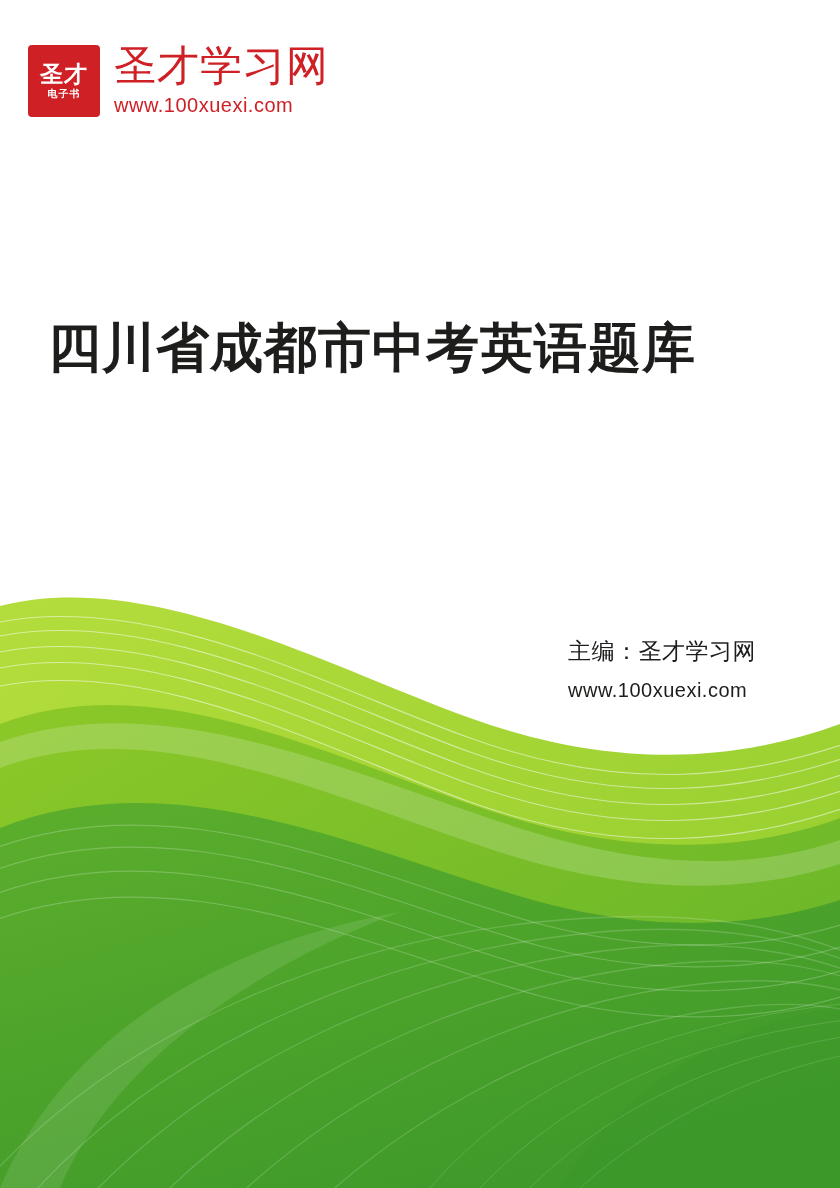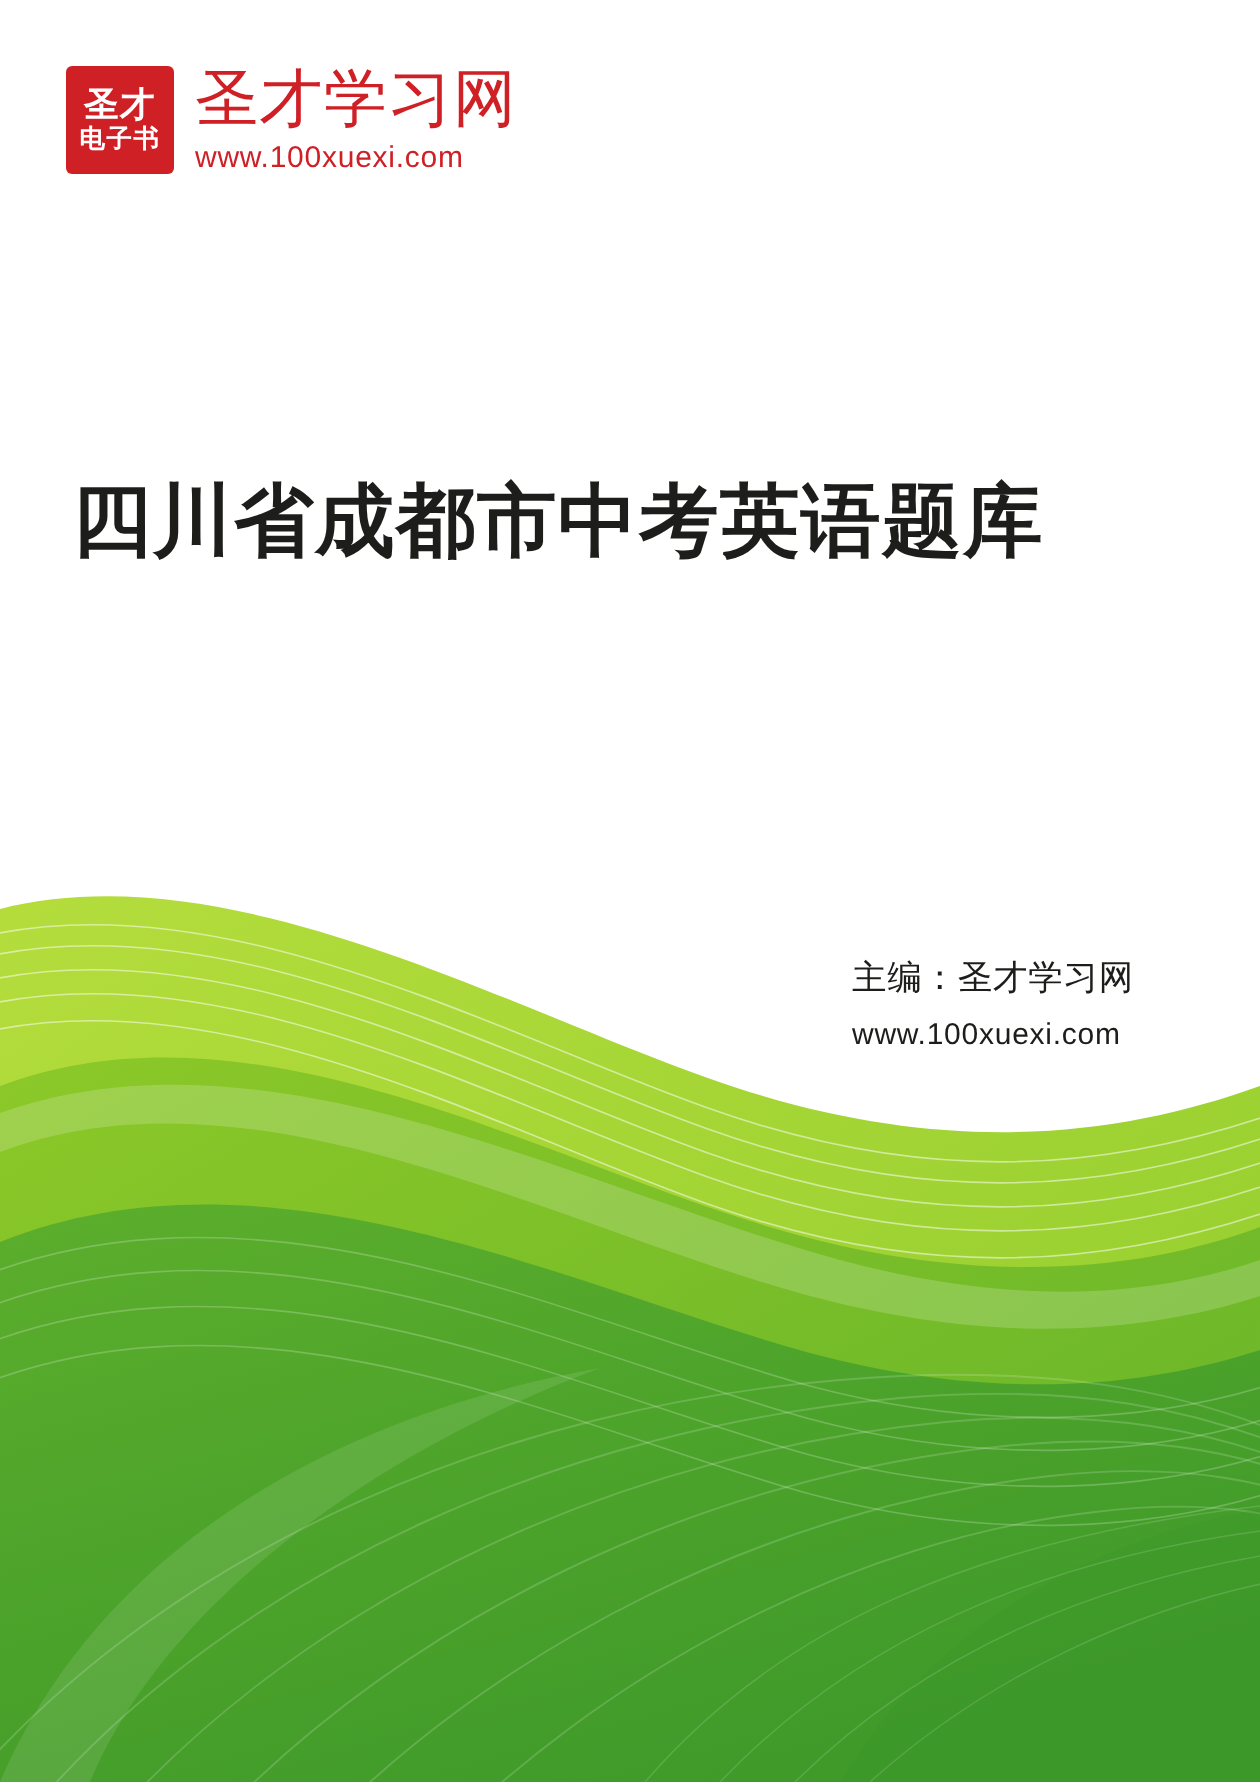--- a/index.html
+++ b/index.html
@@ -14,45 +14,45 @@
     position: relative;
     width: 840px;
     height: 1188px;
     overflow: hidden;
     background: #ffffff;
   }
 
   
   .logo-row {
     position: absolute;
-    left: 44px;
+    left: 28px;
     top: 42px;
     display: flex;
-    align-items: center;
+    align-items: flex-end;
     z-index: 5;
   }
   .logo-mark {
     width: 72px;
     height: 72px;
     background: #cf2026;
     border-radius: 4px;
     display: flex;
     flex-direction: column;
     align-items: center;
     justify-content: center;
     color: #ffffff;
     line-height: 1.05;
   }
   .logo-mark .lm-top {
     font-size: 23px;
     font-weight: bold;
     letter-spacing: 1px;
   }
   .logo-mark .lm-bot {
-    font-size: 17px;
+    font-size: 10px;
     font-weight: bold;
     letter-spacing: 1px;
     margin-top: 3px;
   }
   .logo-text {
     margin-left: 14px;
     padding-top: 2px;
   }
   .logo-title {
     font-size: 42px;

